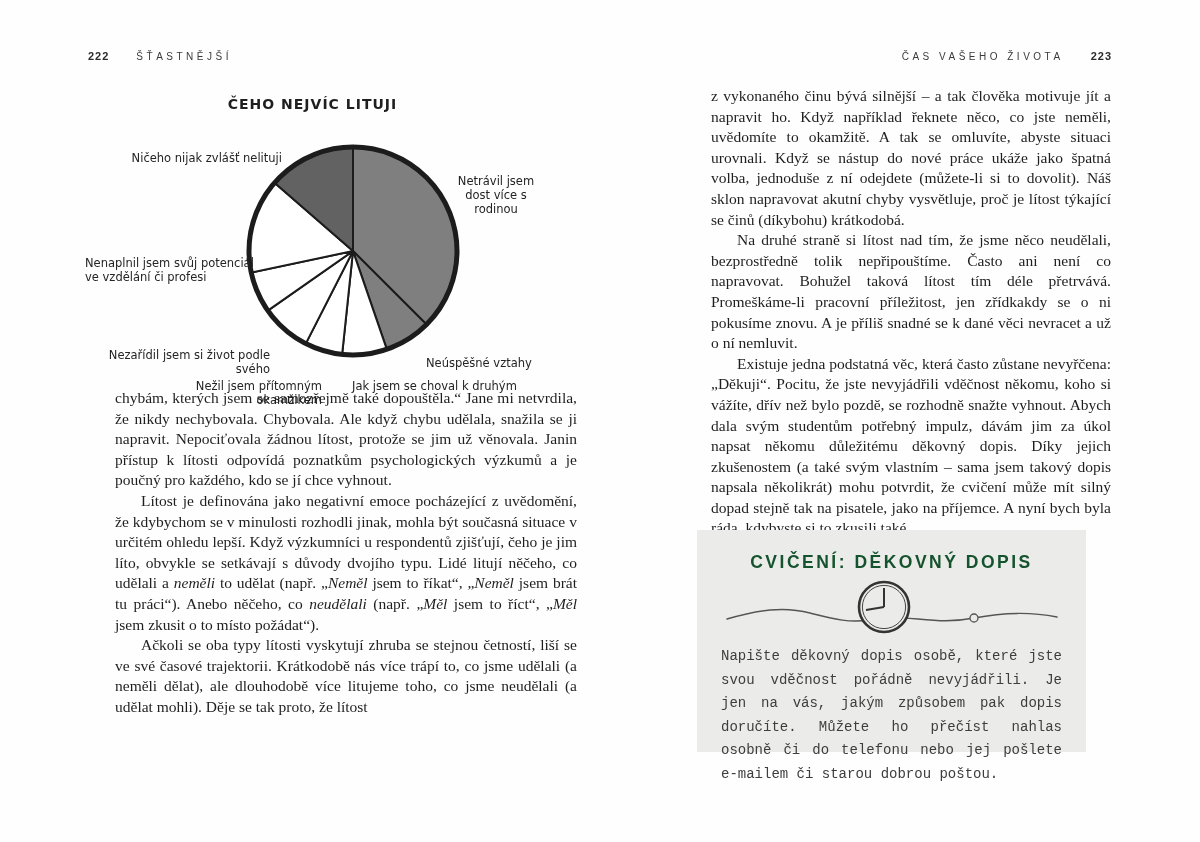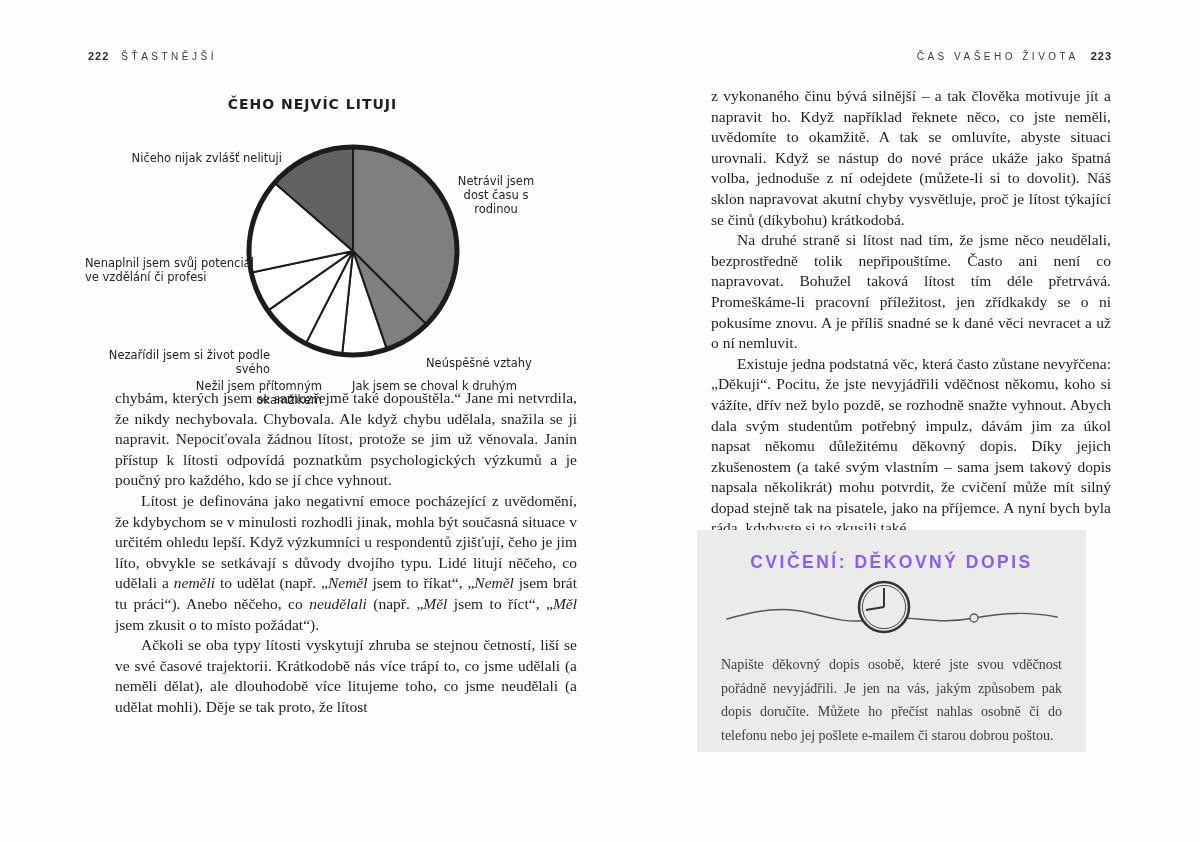--- a/index.html
+++ b/index.html
@@ -6,21 +6,21 @@
   body{
     width:1200px;height:842px;position:relative;overflow:hidden;
     background:#fefefe;color:#202020;
     font-family:"Liberation Serif", serif;
   }
   
   .runhead{
     position:absolute;top:50px;
     font-family:"Liberation Sans", sans-serif;
     font-size:10px;letter-spacing:3.5px;color:#3a3a3a;
-    display:flex;align-items:baseline;gap:12px;
+    display:flex;align-items:baseline;gap:27px;
   }
   .runhead .pagenum{font-weight:700;font-size:11px;letter-spacing:1px;color:#2b2b2b;}
   .runhead .runtitle{font-weight:500;}
   #head-left{left:88px;}
   #head-right{right:88px;}
   
   .chart{position:absolute;left:85px;top:88px;width:475px;height:318px;}
   .chart-title{
     position:absolute;left:0;top:8px;width:455px;text-align:center;
     font-family:"DejaVu Sans", sans-serif;font-size:14px;font-weight:600;
@@ -49,26 +49,26 @@
   #col-left{left:115px;top:388px;width:462px;}
   #col-right{left:695px;top:86px;width:400px;margin-left:16px;}
   
   .exbox{
     position:absolute;left:697px;top:530px;width:389px;height:222px;
     background:#ebebe9;
   }
   .exbox-title{
     margin-top:22px;text-align:center;
     font-family:"Liberation Sans", sans-serif;font-weight:700;
-    font-size:17.5px;letter-spacing:2.5px;color:#8b5cf6;
+    font-size:17.5px;letter-spacing:2.5px;color:#14532d;
   }
   .exbox-icon{display:block;margin:4px auto 2px auto;}
   .exbox-body{
-    margin:12px 24px;text-align:justify;
-    font-family:Liberation Serif, serif;
+    margin:4px 24px;text-align:justify;
+    font-family:Liberation Mono, monospace;
     font-size:14px;line-height:23.5px;color:#3d3d3d;
   }
 </style>
 </head>
 <body>
 
 <div class="runhead" id="head-left">
   <span class="pagenum">222</span>
   <span class="runtitle">ŠŤASTNĚJŠÍ</span>
 </div>
@@ -86,21 +86,21 @@
         <path d="M116,116 L149.86,214.33 A104,104 0 0 1 105.13,219.43 Z" fill="#ffffff" stroke="#1c1c1c" stroke-width="2" stroke-linejoin="round"></path>
         <path d="M116,116 L105.13,219.43 A104,104 0 0 1 68.78,208.66 Z" fill="#ffffff" stroke="#1c1c1c" stroke-width="2" stroke-linejoin="round"></path>
         <path d="M116,116 L68.78,208.66 A104,104 0 0 1 30.81,175.65 Z" fill="#ffffff" stroke="#1c1c1c" stroke-width="2" stroke-linejoin="round"></path>
         <path d="M116,116 L30.81,175.65 A104,104 0 0 1 14.27,137.62 Z" fill="#ffffff" stroke="#1c1c1c" stroke-width="2" stroke-linejoin="round"></path>
         <path d="M116,116 L14.27,137.62 A104,104 0 0 1 37.51,47.77 Z" fill="#ffffff" stroke="#1c1c1c" stroke-width="2" stroke-linejoin="round"></path>
         <path d="M116,116 L37.51,47.77 A104,104 0 0 1 116.00,12.00 Z" fill="#626262" stroke="#1c1c1c" stroke-width="2" stroke-linejoin="round"></path>
         <circle cx="116" cy="116" r="104" fill="none" stroke="#1c1c1c" stroke-width="5"></circle>
       </svg>
   </div>
   <div class="pie-label lb-nelituji">Ničeho nijak zvlášť nelituji</div>
-  <div class="pie-label lb-rodinou">Netrávil jsem dost času s rodinou</div>
+  <div class="pie-label lb-rodinou">Netrávil jsem dost více s rodinou</div>
   <div class="pie-label lb-potencial">Nenaplnil jsem svůj potenciál ve vzdělání či profesi</div>
   <div class="pie-label lb-okamzikem">Nežil jsem přítomným okamžikem</div>
   <div class="pie-label lb-zivot">Nezařídil jsem si život podle svého</div>
   <div class="pie-label lb-choval">Jak jsem se choval k druhým</div>
   <div class="pie-label lb-vztahy">Neúspěšné vztahy</div>
 </div>
 
 <div class="col" id="col-left">
   <p>chybám, kterých jsem se samozřejmě také dopouštěla.“ Jane mi netvrdila, že nikdy nechybovala. Chybovala. Ale když chybu udělala, snažila se ji napravit. Nepociťovala žádnou lítost, protože se jim už věnovala. Janin přístup k lítosti odpovídá poznatkům psychologických výzkumů a je poučný pro každého, kdo se jí chce vyhnout.</p>
   <p class="indent">Lítost je definována jako negativní emoce pocházející z uvědomění, že kdybychom se v minulosti rozhodli jinak, mohla být současná situace v určitém ohledu lepší. Když výzkumníci u respondentů zjišťují, čeho je jim líto, obvykle se setkávají s důvody dvojího typu. Lidé litují něčeho, co udělali a <i>neměli</i> to udělat (např. „<i>Neměl</i> jsem to říkat“, „<i>Neměl</i> jsem brát tu práci“). Anebo něčeho, co <i>neudělali</i> (např. „<i>Měl</i> jsem to říct“, „<i>Měl</i> jsem zkusit o to místo požádat“).</p>

